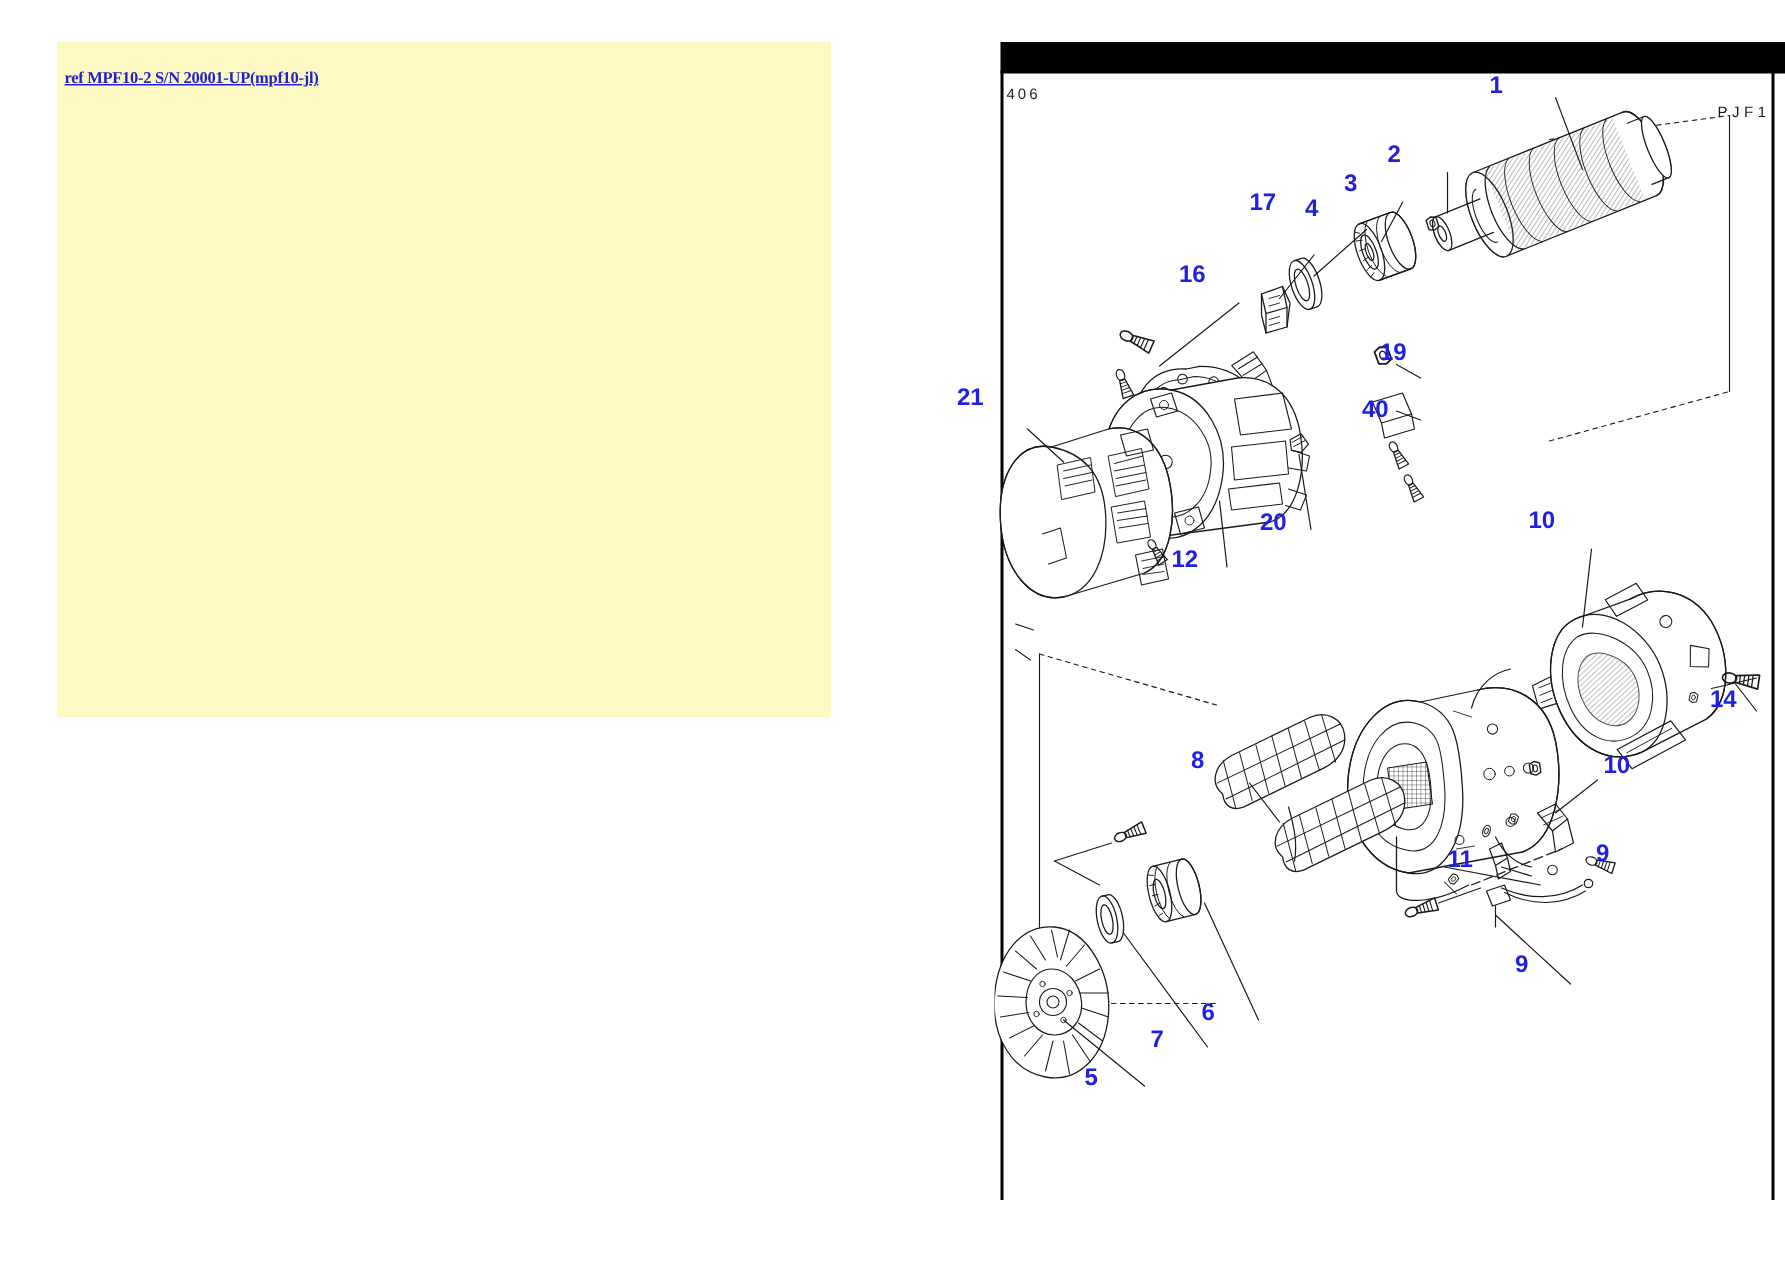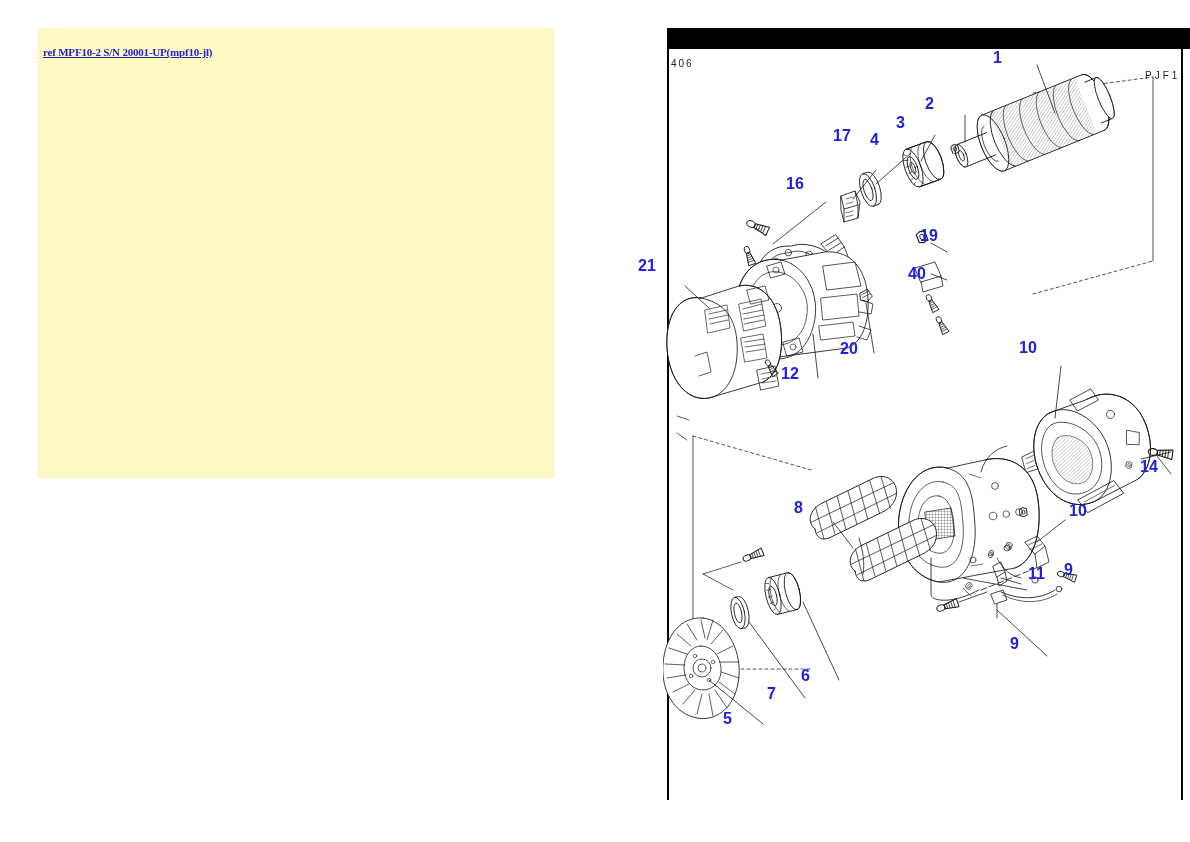--- a/index.html
+++ b/index.html
@@ -591,19 +591,19 @@
     <div class="callout" style="left: 786px; top: 176px;">16</div>
     <div class="callout" style="left: 920px; top: 228px;">19</div>
     <div class="callout" style="left: 908px; top: 266px;">40</div>
     <div class="callout" style="left: 638px; top: 258px;">21</div>
     <div class="callout" style="left: 840px; top: 341px;">20</div>
     <div class="callout" style="left: 781px; top: 366px;">12</div>
     <div class="callout" style="left: 1019px; top: 340px;">10</div>
     <div class="callout" style="left: 1140px; top: 459px;">14</div>
     <div class="callout" style="left: 1037px; top: 503px; margin-left: 32px;">10</div>
     <div class="callout" style="left: 794px; top: 500px;">8</div>
-    <div class="callout" style="left: 1028px; top: 566px;">11</div>
+    <div class="callout" style="left: 965px; top: 566px;">11</div>
     <div class="callout" style="left: 1064px; top: 562px;">9</div>
     <div class="callout" style="left: 1010px; top: 636px;">9</div>
     <div class="callout" style="left: 801px; top: 668px;">6</div>
     <div class="callout" style="left: 767px; top: 686px;">7</div>
     <div class="callout" style="left: 723px; top: 711px;">5</div>
   </div>
 
 </body></html>

